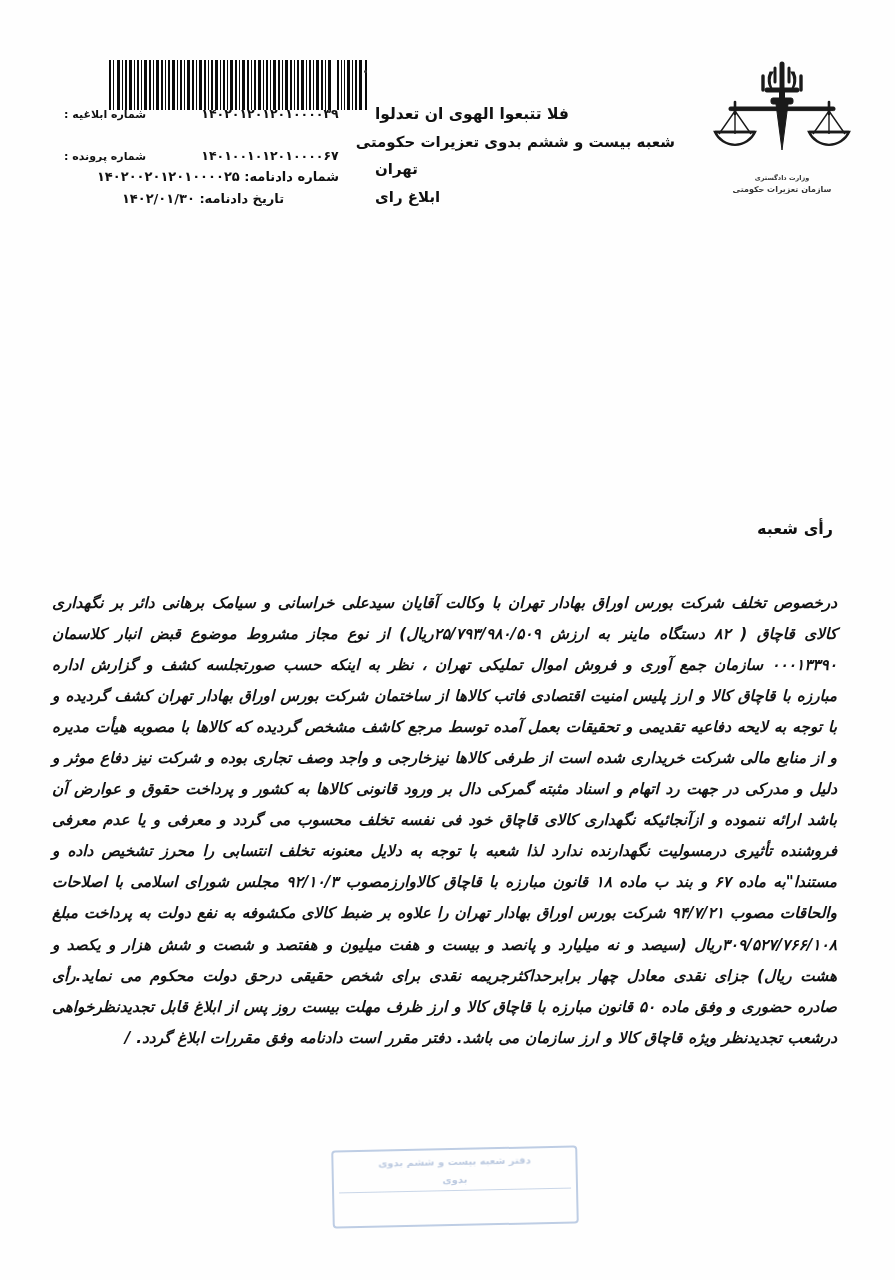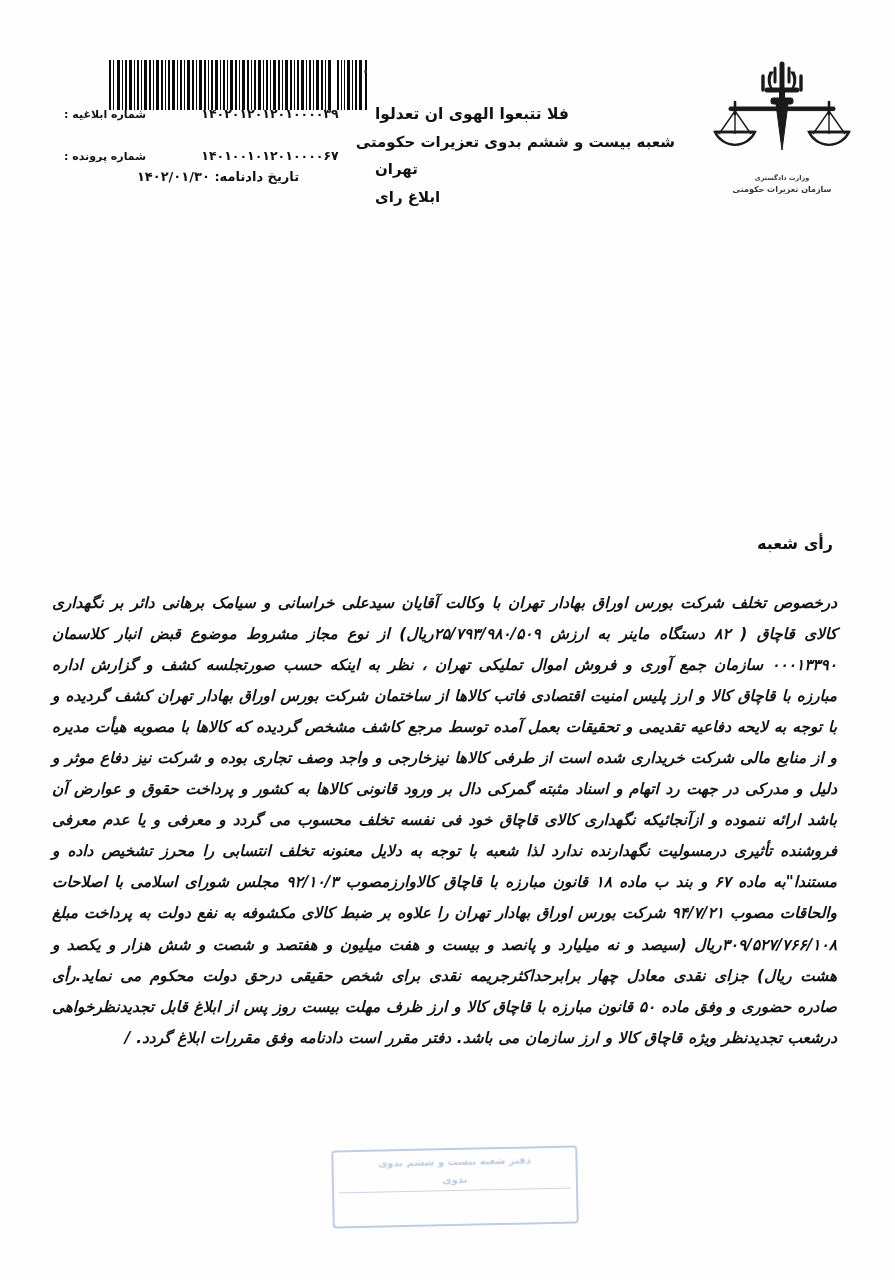--- a/index.html
+++ b/index.html
@@ -129,21 +129,21 @@
     margin-top: -2px;
     line-height: 1.5;
     font-family: "DejaVu Sans", sans-serif;
   }
   .emblem-caption .c1 { font-size: 6.5px; letter-spacing: 0.5px; text-align: center; }
   .emblem-caption .c2 { font-size: 8px; letter-spacing: 0.5px; }
 
   
   .verdict-heading {
     position: absolute;
-    top: 534px;
+    top: 519px;
     right: 62px;
     font-size: 16px;
     font-weight: bold;
     text-align: right;
   }
 
   .body-text {
     position: absolute;
     top: 588px;
     right: 58px;
@@ -274,20 +274,21 @@
         <span class="meta-value">۱۴۰۲۰۱۲۰۱۲۰۱۰۰۰۰۳۹</span>
       </div>
 
       <div class="meta-gap"></div>
 
       <div class="meta-row">
         <span class="meta-label">شماره پرونده :</span>
         <span class="meta-value">۱۴۰۱۰۰۱۰۱۲۰۱۰۰۰۰۶۷</span>
       </div>
 
+      <div class="meta-wide">شماره دادنامه: ۱۴۰۲۰۰۲۰۱۲۰۱۰۰۰۰۲۵</div>
       <div class="meta-wide">تاریخ دادنامه: ۱۴۰۲/۰۱/۳۰</div>
     </div>
 
     <div class="title-block">
       <div class="title-line">فلا تتبعوا الهوی ان تعدلوا</div>
       <div class="title-line small">شعبه بیست و ششم بدوی تعزیرات حکومتی</div>
       <div class="title-line small">تهران</div>
       <div class="title-line small">ابلاغ رای</div>
     </div>
 

